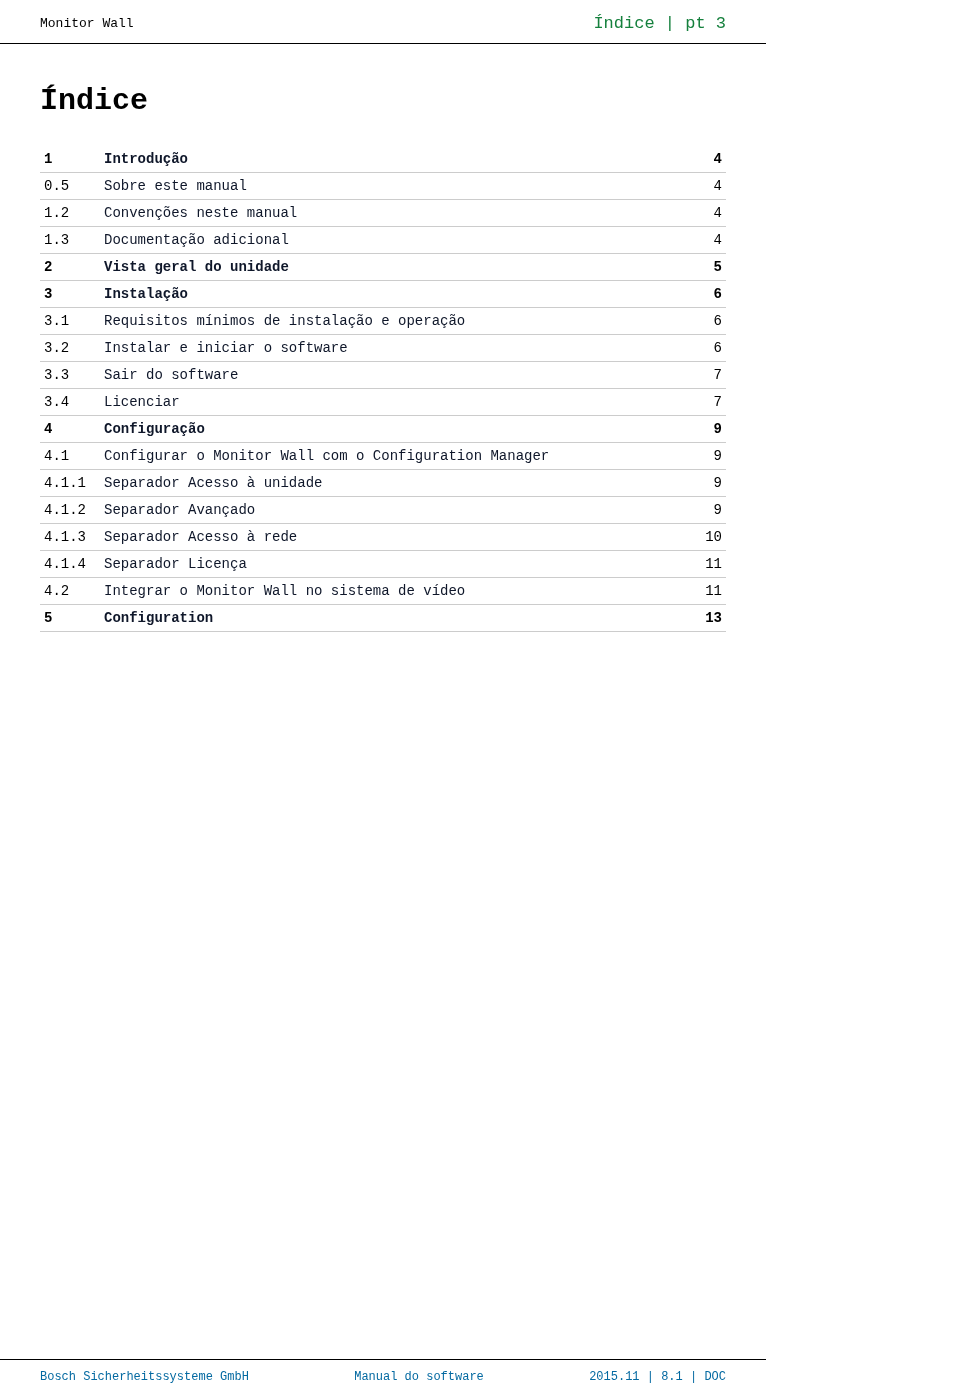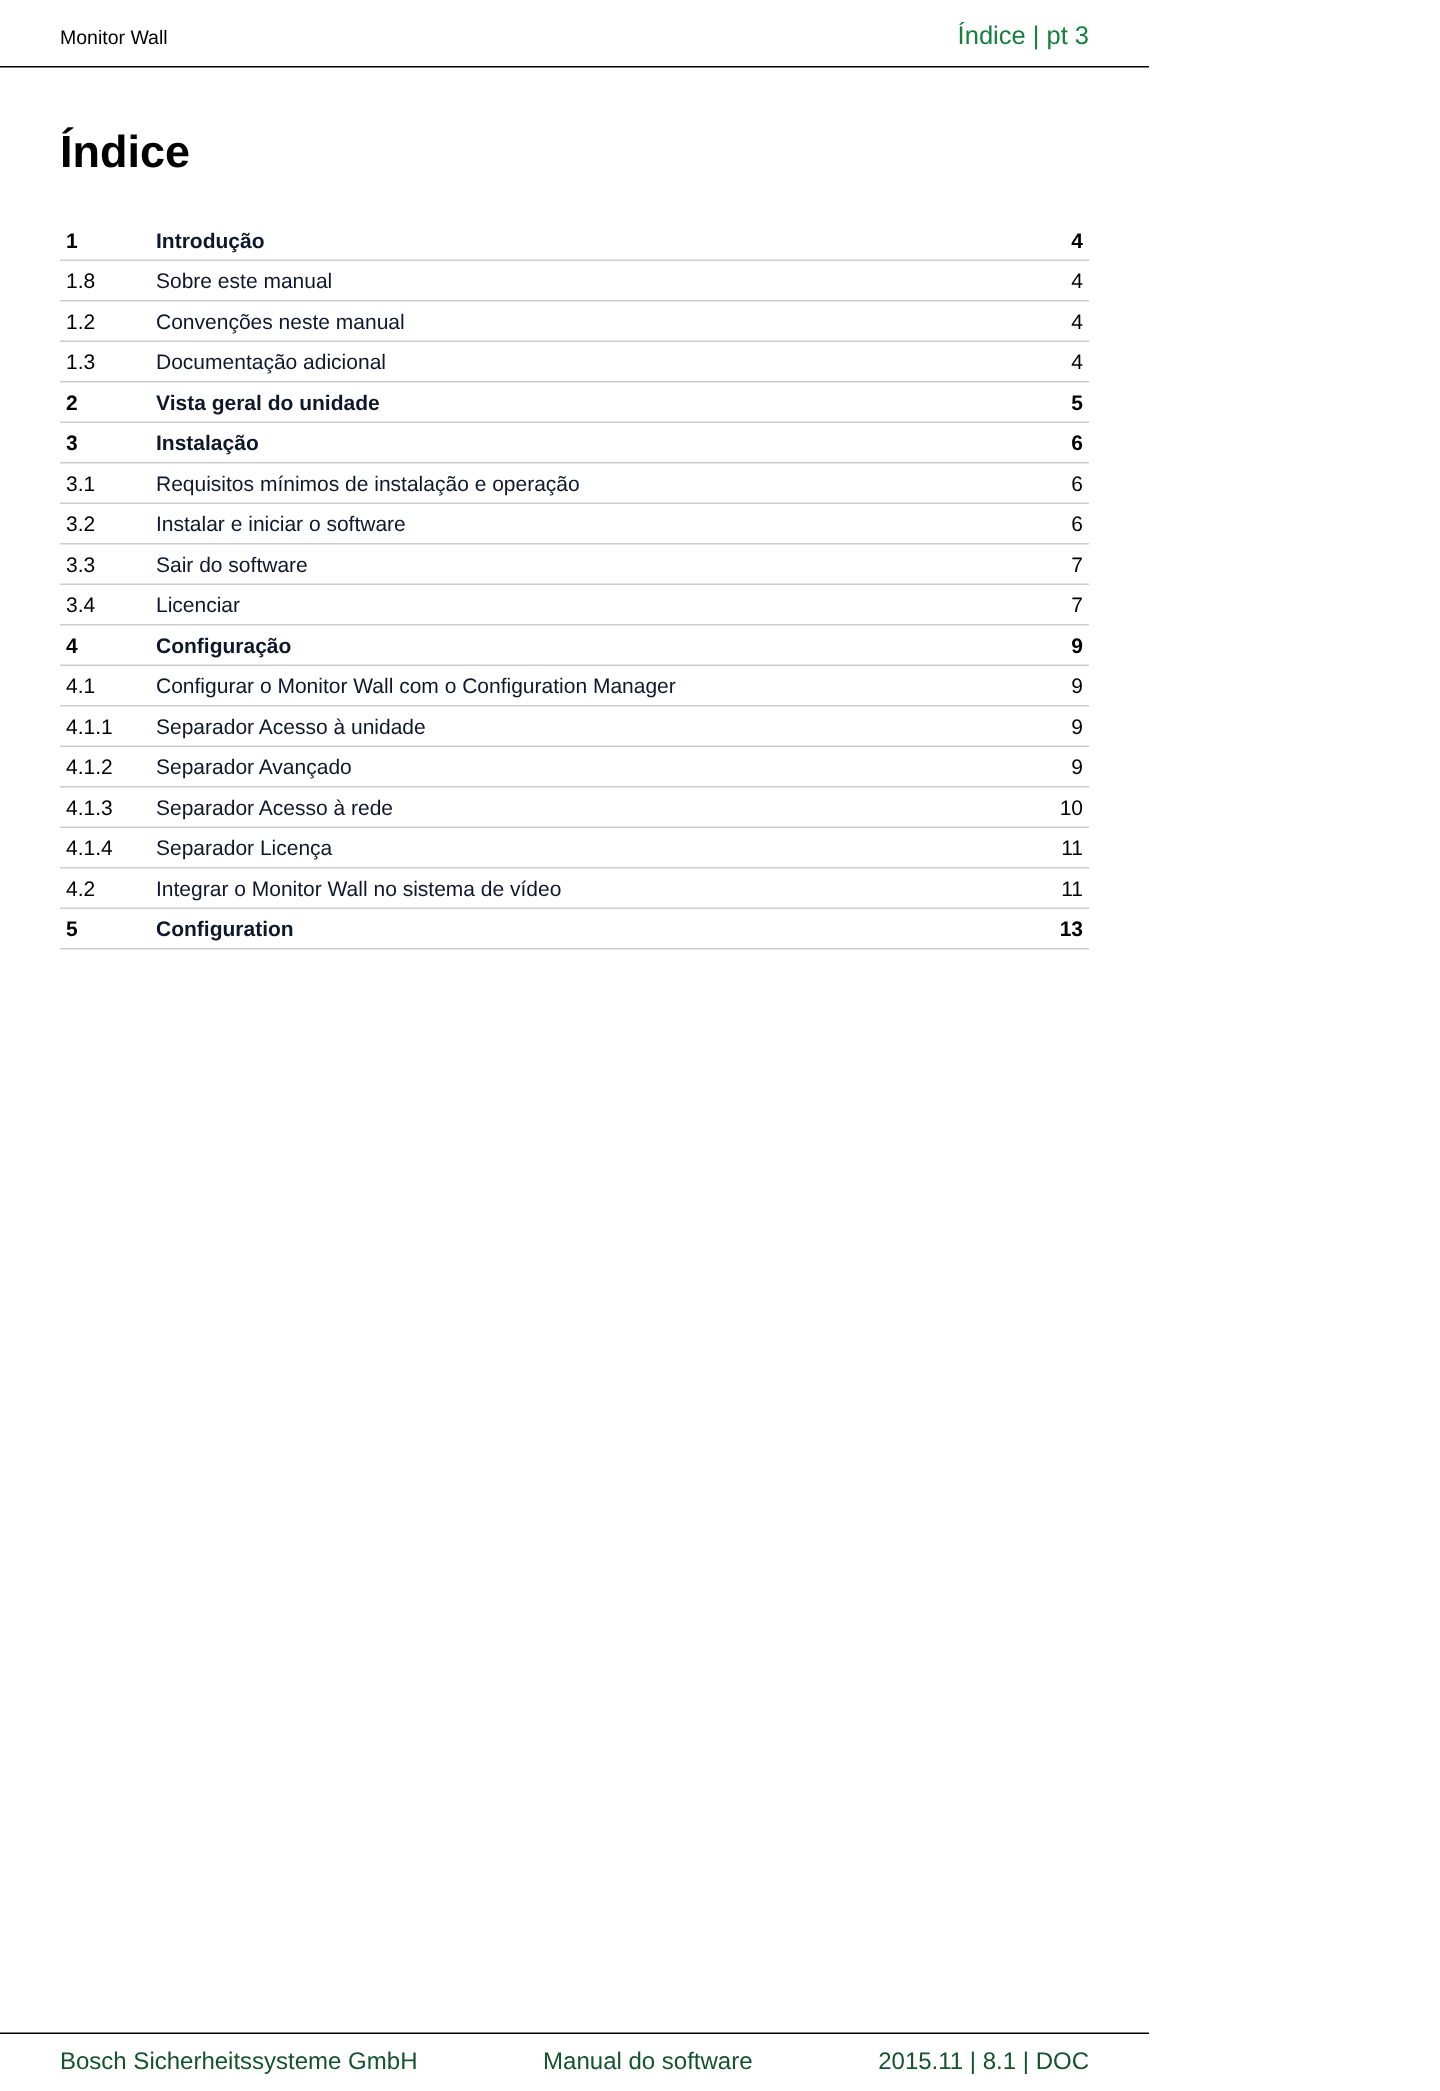--- a/index.html
+++ b/index.html
@@ -16,20 +16,21 @@
       width: 960px;
       min-height: 1394px;
       position: relative;
     }
 
     .page-container {
       width: 766px;
       min-height: 1394px;
       padding: 0;
       position: relative;
+      font-family: Liberation Mono, monospace;
     }
 
     
     .header {
       display: flex;
       justify-content: space-between;
       align-items: center;
       padding: 14px 40px 10px 40px;
       border-bottom: 1.5px solid #000;
       margin-bottom: 0;
@@ -98,22 +99,22 @@
     .footer {
       position: absolute;
       bottom: 0;
       left: 0;
       right: 0;
       border-top: 1.5px solid #000;
       display: flex;
       justify-content: space-between;
       align-items: center;
       padding: 10px 40px;
-      font-size: 16px;
-      color: #14532d;
+      font-size: 12px;
+      color: #0369a1;
     }
   </style>
 </head>
 <body>
 
 <div class="page-container">
 
   <div class="header">
     <span class="header-left">Monitor Wall</span>
     <span class="header-right">Índice | pt     3</span>
@@ -123,21 +124,21 @@
     <h1 class="page-title">Índice</h1>
 
     <table class="toc-table">
       <tbody id="toc-body">
       <tr class="bold-row">
             <td class="num">1</td>
             <td class="title">Introdução</td>
             <td class="page">4</td>
           </tr>
           <tr>
-            <td class="num">1.8</td>
+            <td class="num">0.5</td>
             <td class="title">Sobre este manual</td>
             <td class="page">4</td>
           </tr>
           <tr>
             <td class="num">1.2</td>
             <td class="title">Convenções neste manual</td>
             <td class="page">4</td>
           </tr>
           <tr>
             <td class="num">1.3</td>

